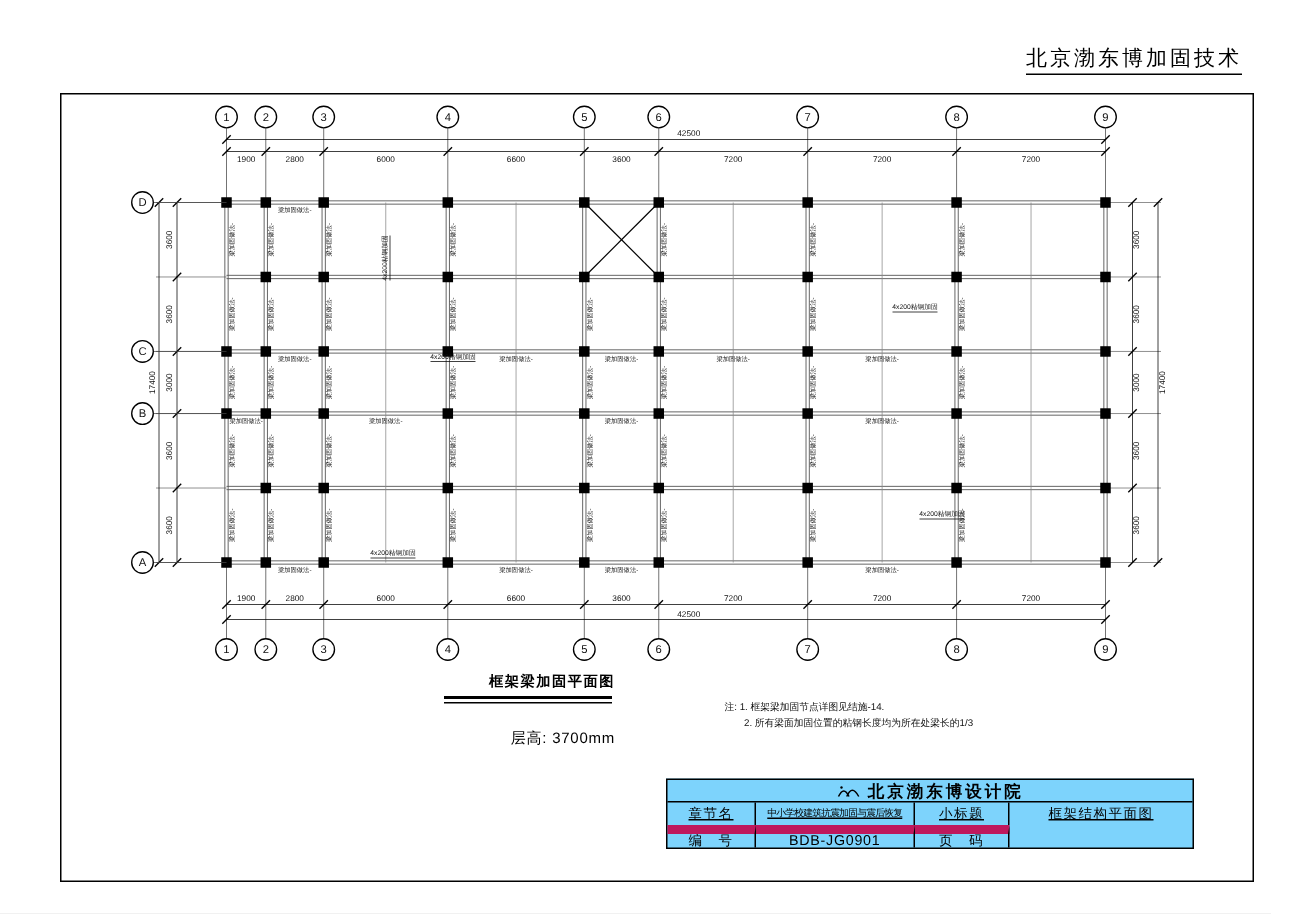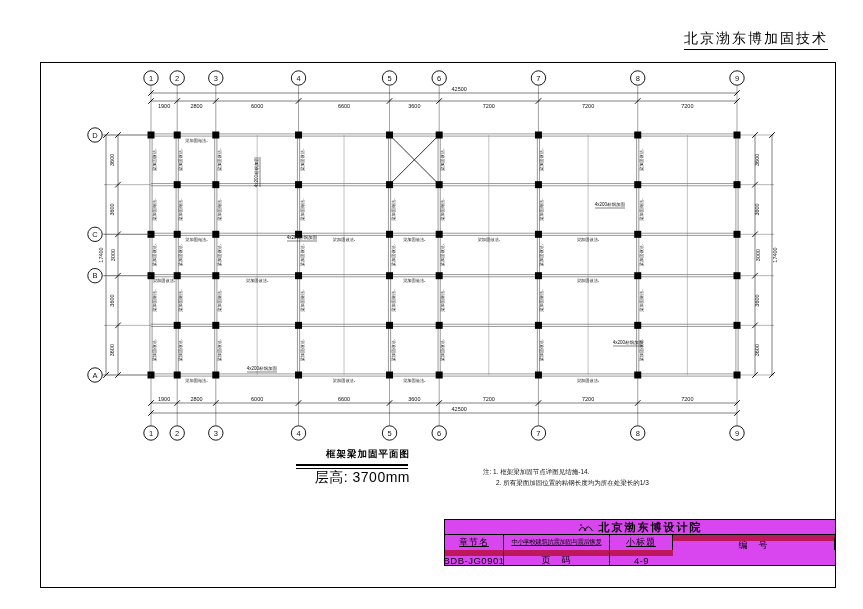--- a/index.html
+++ b/index.html
@@ -6,26 +6,26 @@
   .page{position:relative;width:863px;height:609px;background:#ffffff;overflow:hidden;
         font-family:"Liberation Sans",sans-serif;color:#000;}
   .corner-header{position:absolute;top:30px;right:35px;font-family:"Liberation Serif",serif;
         font-size:14px;letter-spacing:2px;border-bottom:1px solid #000;padding-bottom:1px;}
   .sheet-border{position:absolute;left:40px;top:62px;width:796px;height:526px;
         border:1.5px solid #000;box-sizing:border-box;}
   #plan-svg{position:absolute;left:0;top:0;}
   .caption{position:absolute;left:294px;top:448px;width:116px;text-align:right;}
   .caption-title{font-size:9.5px;font-weight:bold;letter-spacing:1px;padding-bottom:3px;}
   .caption-rule{border-top:2px solid #000;border-bottom:1px solid #000;height:2px;margin:0 2px;}
-  .caption-sub{font-size:14px;margin-top:0;letter-spacing:.5px;}
+  .caption-sub{font-size:10px;margin-top:16px;letter-spacing:.5px;}
   .notes{position:absolute;left:483px;top:466px;font-size:6.5px;line-height:1.7;color:#111;}
   .note-indent{padding-left:13px;}
-  .title-block{position:absolute;left:444px;top:519px;width:392px;height:47px;box-sizing:border-box;
+  .title-block{position:absolute;left:444px;top:519px;width:352px;height:47px;box-sizing:border-box;
         border:1.5px solid #000;display:grid;grid-template-columns:59px 106px 63px 1fr;
-        grid-template-rows:15px 1fr 1fr;background:#d946ef;}
+        grid-template-rows:15px 1fr 1fr;background:#7dd3fc;}
   .tb-header{grid-column:1/5;border-bottom:1px solid #000;display:flex;align-items:center;
         justify-content:center;gap:5px;font-family:"Liberation Serif",serif;font-weight:bold;
         font-size:11px;letter-spacing:2px;}
   .tb-cell{border-right:1px solid #000;border-top:6px solid #be185d;display:flex;align-items:center;
         justify-content:center;font-size:9px;letter-spacing:1px;overflow:hidden;white-space:nowrap;}
   .tb-cell.last{border-right:none;}
   .tb-cell.r1{border-top:none;text-decoration:underline;}
   .tb-value-small{font-size:6.5px;letter-spacing:-0.5px;}
   .tb-code{font-size:9.5px;font-weight:normal;letter-spacing:.5px;}
 </style>
@@ -363,19 +363,19 @@
       <svg width="16" height="11" viewBox="0 0 16 11">
         <path d="M1 9 Q4.5 1.5 8 9" fill="none" stroke="#000" stroke-width="1"></path>
         <path d="M6.5 9 Q10 0.5 14.5 9" fill="none" stroke="#000" stroke-width="1"></path>
         <circle cx="3" cy="3" r="0.8" fill="#000"></circle>
       </svg>
       <span>北京渤东博设计院</span>
     </div>
     <div class="tb-cell r1">章节名</div>
     <div class="tb-cell r1 tb-value-small">中小学校建筑抗震加固与震后恢复</div>
     <div class="tb-cell r1">小标题</div>
+    <div class="tb-cell r1 last">框架结构平面图</div>
     <div class="tb-cell">编　号</div>
     <div class="tb-cell tb-code">BDB-JG0901</div>
     <div class="tb-cell">页　码</div>
-    <div class="tb-cell last tb-code">4-9</div>
   </div>
 
 </div>
 
 </body></html>

